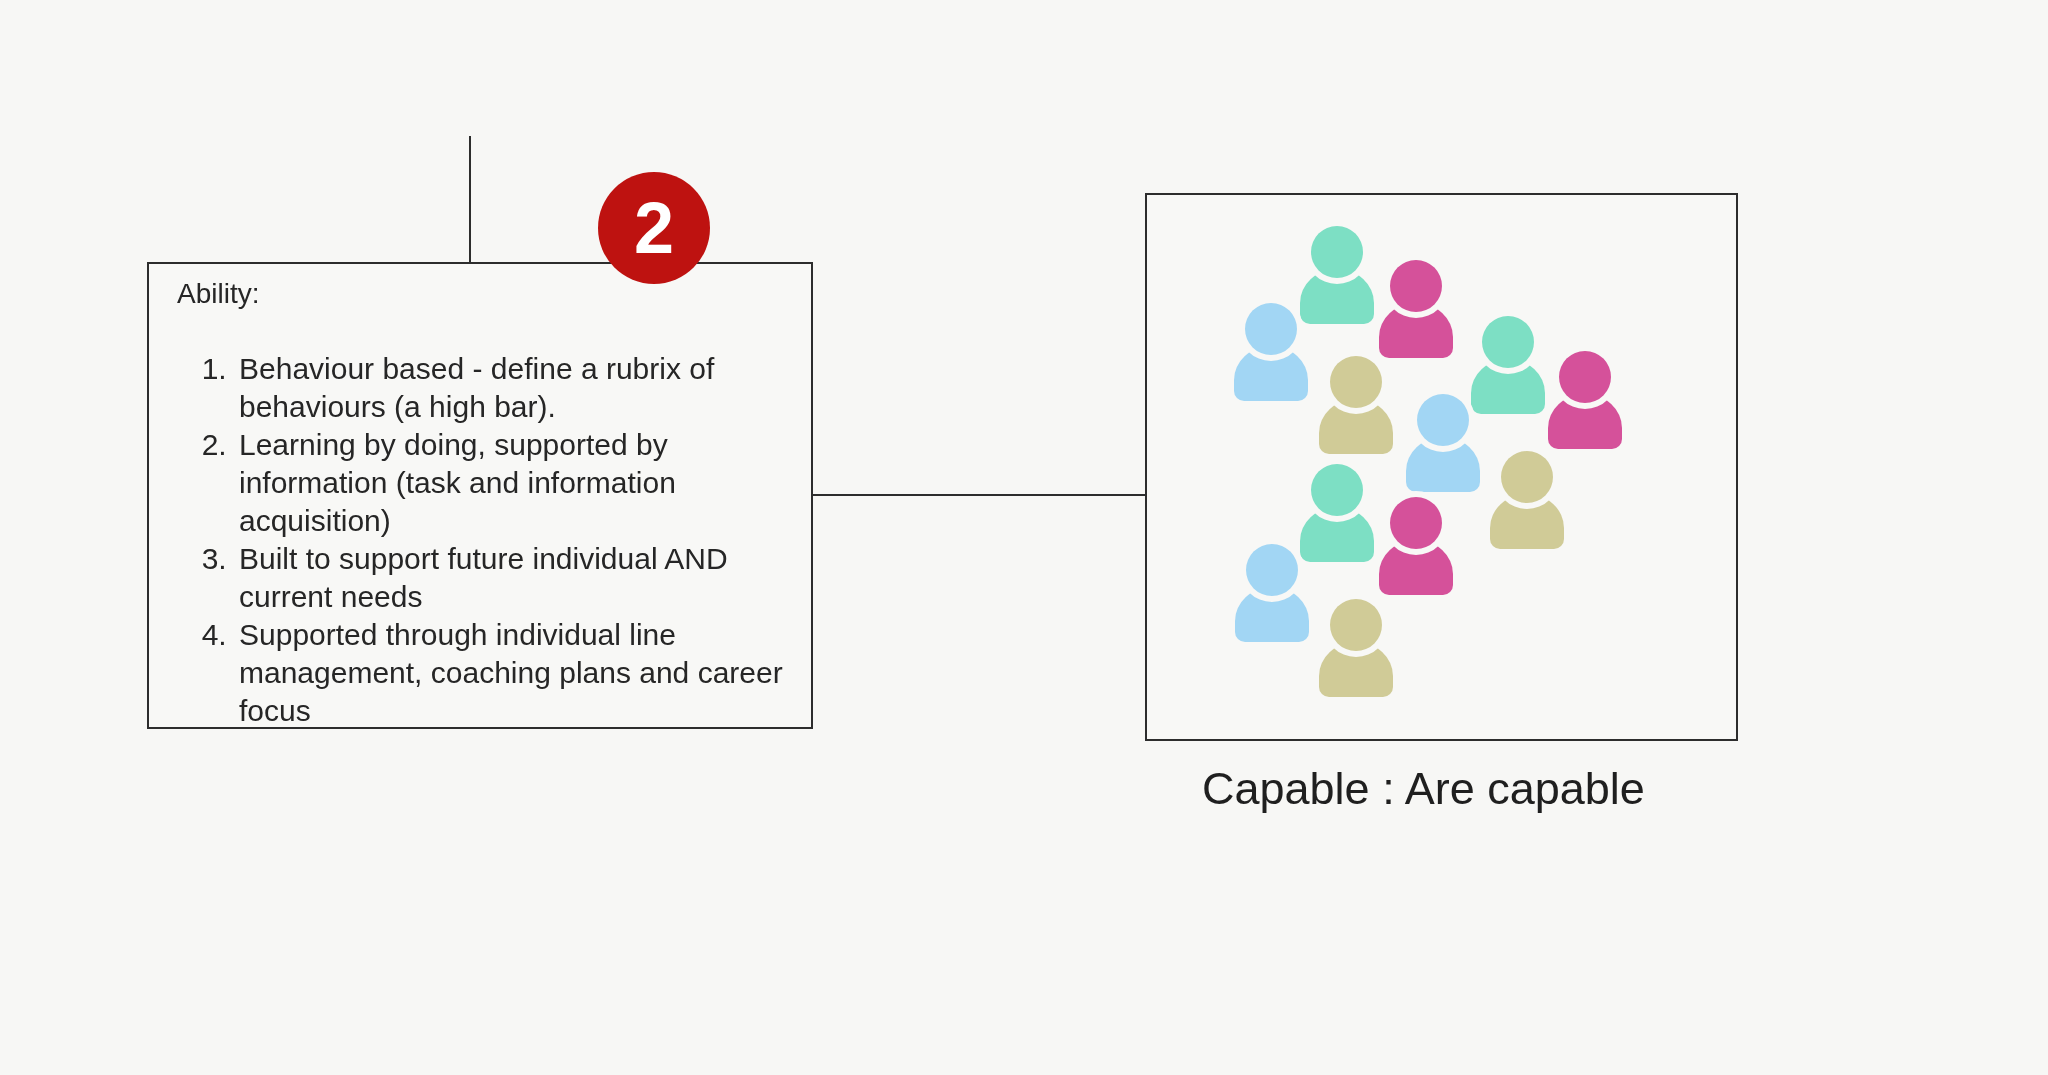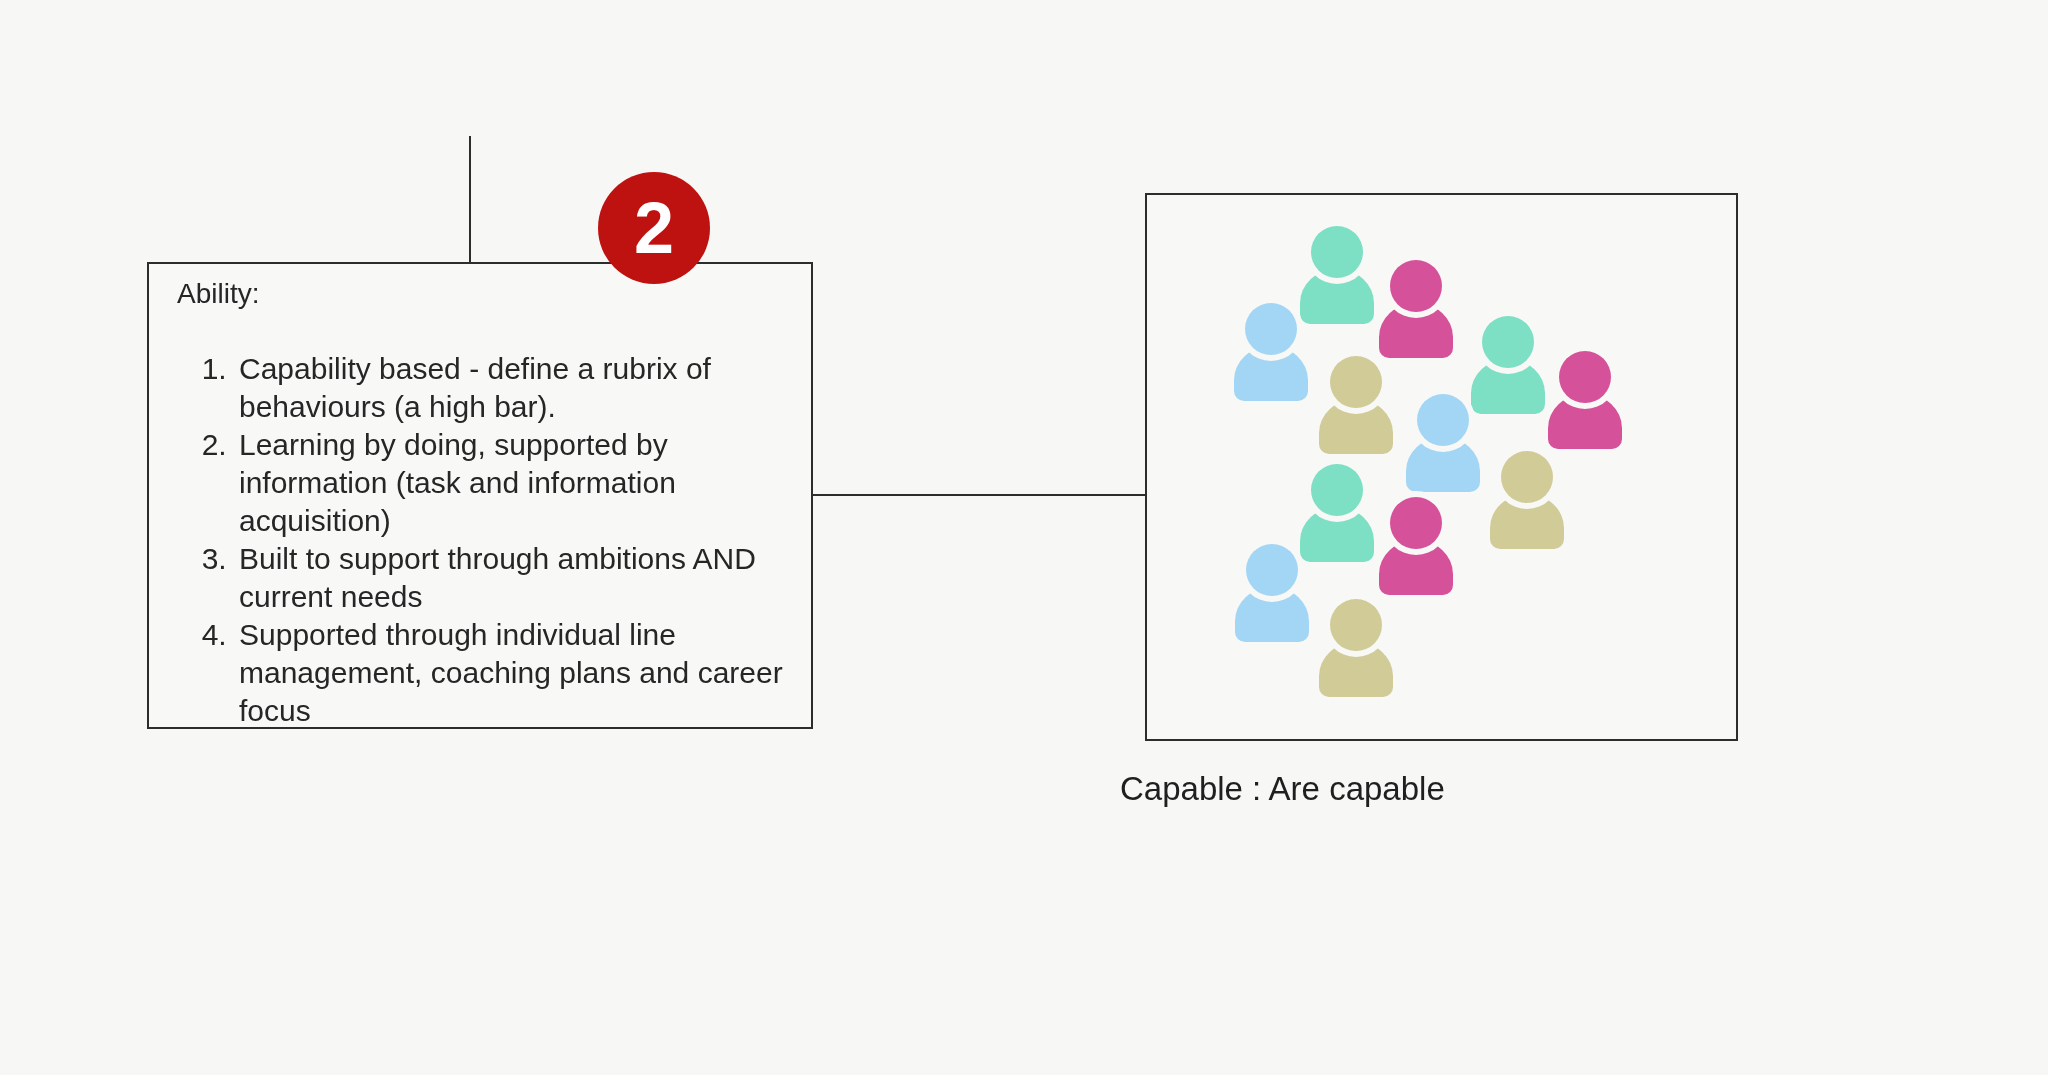--- a/index.html
+++ b/index.html
@@ -75,39 +75,39 @@
   .person .torso {
     position: absolute;
     left: 0; top: 43px;
     width: 74px; height: 55px;
     border-radius: 37px 37px 10px 10px / 34px 34px 10px 10px;
     z-index: 1;
   }
 
   .caption {
     position: absolute;
-    left: 1120px; top: 756px;
-    font-size: 33px;
+    left: 1202px; top: 756px;
+    font-size: 45px;
     line-height: 66px;
     color: #1F1F1F;
     white-space: nowrap;
   }
 </style>
 </head>
 <body style="background: rgb(247, 247, 245);">
 
 <div class="connector connector-v"></div>
 <div class="connector connector-h"></div>
 
 <div class="note-box">
   <p class="note-title">Ability:</p>
   <ol class="note-list">
-    <li>Capability based - define a rubrix of behaviours (a high bar).</li>
+    <li>Behaviour based - define a rubrix of behaviours (a high bar).</li>
     <li>Learning by doing, supported by information (task and information acquisition)</li>
-    <li>Built to support through ambitions AND current needs</li>
+    <li>Built to support future individual AND current needs</li>
     <li>Supported through individual line management, coaching plans and career focus</li>
   </ol>
 </div>
 
 <div class="step-badge" style="background: rgb(190, 18, 16); color: rgb(255, 255, 255);">
   <span>2</span>
 </div>
 
 <div class="people-box">
     <div class="person" style="left: 153px; top: 31px;">

